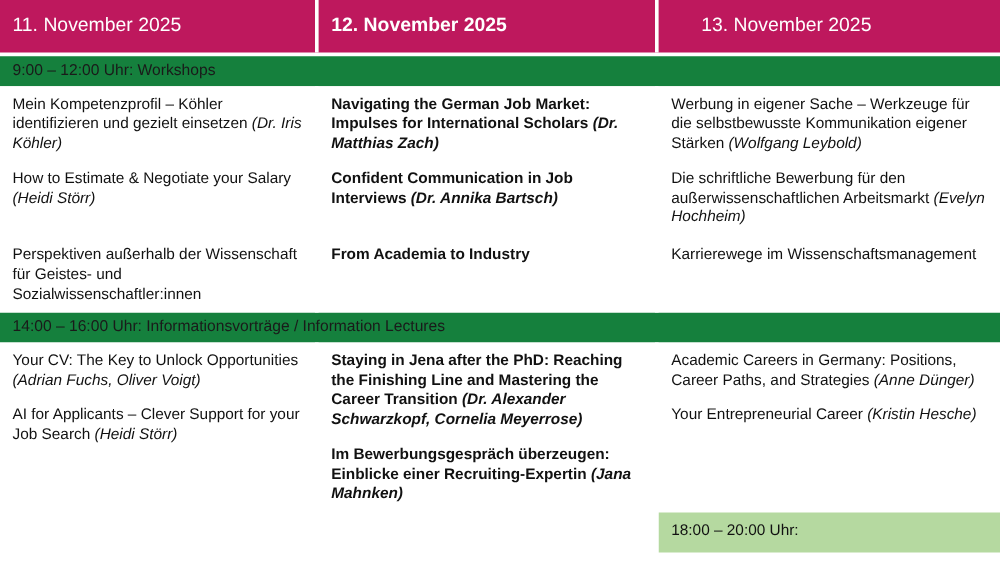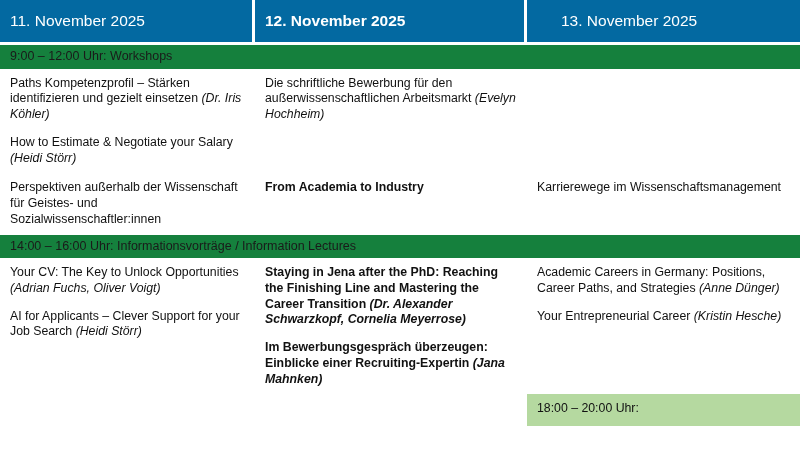--- a/index.html
+++ b/index.html
@@ -20,21 +20,21 @@
     position: relative;
     box-sizing: border-box;
   }
   
   .header-row {
     display: flex;
     width: 800px;
     height: 42px;
   }
   .day-header {
-    background: #0369a1;
+    background: #be185d;
     color: #ffffff;
     font-size: 15.5px;
     display: flex;
     align-items: center;
     padding: 0 10px;
     box-sizing: border-box;
     border-right: 3px solid #ffffff;
   }
   .day-header:last-child { border-right: none; padding-left: 34px; }
   .col-1 { width: 255px; }
@@ -104,27 +104,38 @@
       <span>13. November 2025</span>
     </div>
   </div>
 
   <div class="band band-top-gap">
     <span>9:00 – 12:00 Uhr: Workshops</span>
   </div>
   <div class="content-row">
     <div class="cell col-1">
       <div class="entry">
-        <span>Paths Kompetenzprofil – Stärken identifizieren und gezielt einsetzen </span><em>(Dr. Iris Köhler)</em>
+        <span>Mein Kompetenzprofil – Köhler identifizieren und gezielt einsetzen </span><em>(Dr. Iris Köhler)</em>
       </div>
       <div class="entry">
         <span>How to Estimate &amp; Negotiate your Salary </span><em>(Heidi Störr)</em>
       </div>
     </div>
+    <div class="cell col-2">
+      <div class="entry">
+        <span>Navigating the German Job Market: Impulses for International Scholars </span><em>(Dr. Matthias Zach)</em>
+      </div>
+      <div class="entry">
+        <span>Confident Communication in Job Interviews </span><em>(Dr. Annika Bartsch)</em>
+      </div>
+    </div>
     <div class="cell col-3">
+      <div class="entry">
+        <span>Werbung in eigener Sache – Werkzeuge für die selbstbewusste Kommunikation eigener Stärken </span><em>(Wolfgang Leybold)</em>
+      </div>
       <div class="entry">
         <span>Die schriftliche Bewerbung für den außerwissenschaftlichen Arbeitsmarkt </span><em>(Evelyn Hochheim)</em>
       </div>
     </div>
   </div>
 
   <div class="content-row">
     <div class="cell col-1">
       <div class="entry">
         <span>Perspektiven außerhalb der Wissenschaft für Geistes- und Sozialwissenschaftler:innen</span>

